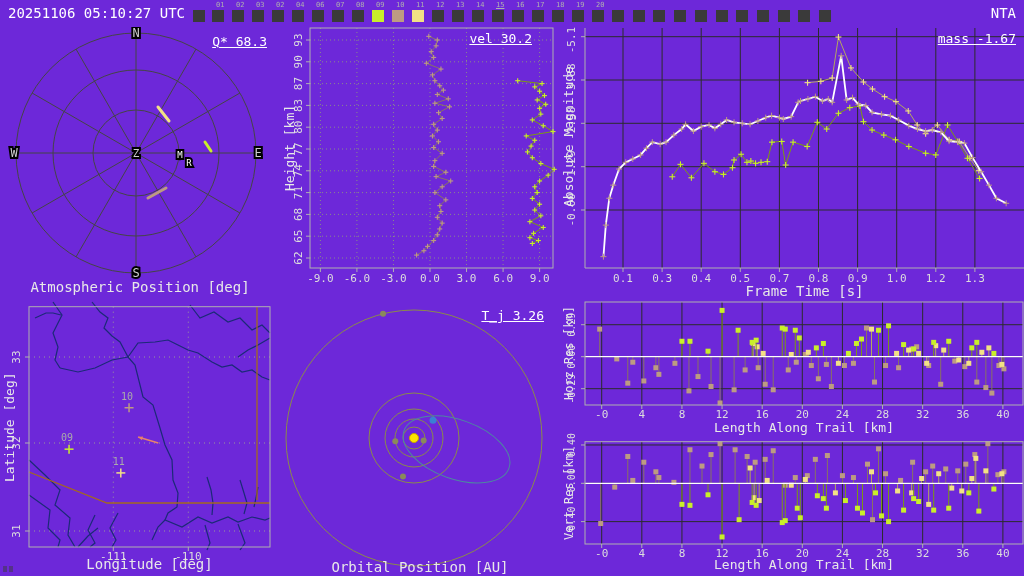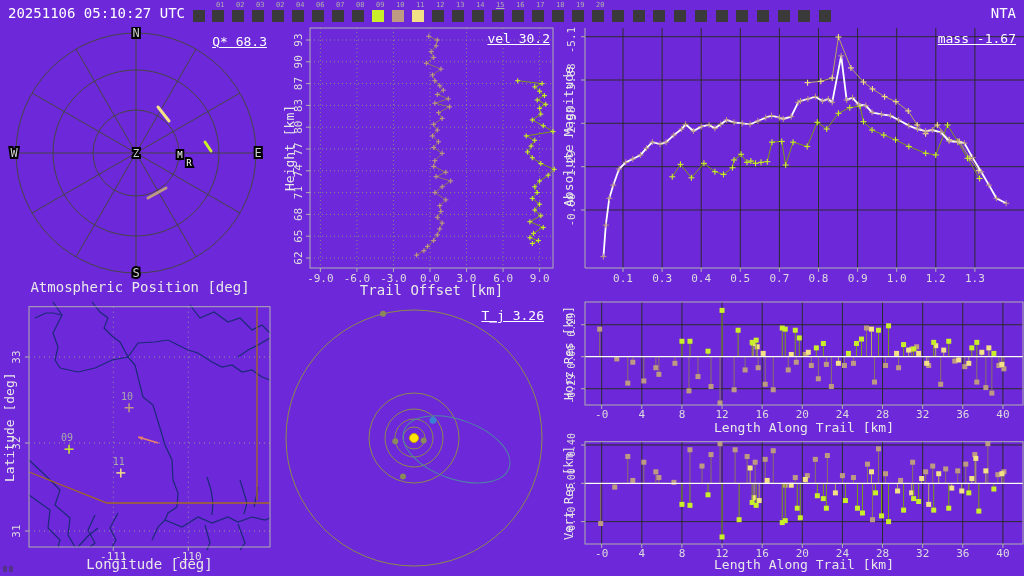--- a/index.html
+++ b/index.html
@@ -336,22 +336,21 @@
           <line x1="251.03" y1="206.2933333333333" x2="256.03" y2="206.2933333333333" stroke="#c9ef2a" stroke-width="1.1"></line>
           <line x1="253.53" y1="203.7933333333333" x2="253.53" y2="208.7933333333333" stroke="#c9ef2a" stroke-width="1.1"></line>
           <line x1="247.37599999999998" y1="210.65333333333336" x2="252.37599999999998" y2="210.65333333333336" stroke="#c9ef2a" stroke-width="1.1"></line>
           <line x1="249.87599999999998" y1="208.15333333333336" x2="249.87599999999998" y2="213.15333333333336" stroke="#c9ef2a" stroke-width="1.1"></line>
           <line x1="255.902" y1="213.55999999999997" x2="260.902" y2="213.55999999999997" stroke="#c9ef2a" stroke-width="1.1"></line>
           <line x1="258.402" y1="211.05999999999997" x2="258.402" y2="216.05999999999997" stroke="#c9ef2a" stroke-width="1.1"></line>
           <line x1="249.812" y1="216.46666666666667" x2="254.812" y2="216.46666666666667" stroke="#c9ef2a" stroke-width="1.1"></line>
           <line x1="252.312" y1="213.96666666666667" x2="252.312" y2="218.96666666666667" stroke="#c9ef2a" stroke-width="1.1"></line>
         </g>
       </svg>
-    <div class="anno" style="right:10px;top:4px">vel 30.2</div>
-    <div class="xlabel" style="left:30px;width:243px;bottom:2px">Trail Offset [km]</div>
+    <div class="anno" style="right:28px;top:4px">vel 30.2</div>
     <div class="ylab" style="left:2px;top:164px">Height [km]</div>
   </section>
 
   <section class="panel" style="left:560px;top:27px;width:464px;height:273px">
     <svg id="svg-mag" width="464" height="273">
         <g>
           <line x1="63" y1="1" x2="63" y2="241" stroke="#2c2c2c" stroke-width="1"></line>
           <line x1="102.1" y1="1" x2="102.1" y2="241" stroke="#2c2c2c" stroke-width="1"></line>
           <line x1="141.2" y1="1" x2="141.2" y2="241" stroke="#2c2c2c" stroke-width="1"></line>
           <line x1="180.3" y1="1" x2="180.3" y2="241" stroke="#2c2c2c" stroke-width="1"></line>
@@ -629,20 +628,21 @@
           <line x1="421.15600000000006" y1="141.7348837209302" x2="421.15600000000006" y2="147.7348837209302" stroke="#bd9b82" stroke-width="1"></line>
           <line x1="425.97600000000006" y1="158.16124031007752" x2="431.97600000000006" y2="158.16124031007752" stroke="#bd9b82" stroke-width="1"></line>
           <line x1="428.97600000000006" y1="155.16124031007752" x2="428.97600000000006" y2="161.16124031007752" stroke="#bd9b82" stroke-width="1"></line>
           <line x1="433.40500000000003" y1="171.25193798449612" x2="439.40500000000003" y2="171.25193798449612" stroke="#bd9b82" stroke-width="1"></line>
           <line x1="436.40500000000003" y1="168.25193798449612" x2="436.40500000000003" y2="174.25193798449612" stroke="#bd9b82" stroke-width="1"></line>
           <line x1="443.17999999999995" y1="176.28682170542635" x2="449.17999999999995" y2="176.28682170542635" stroke="#bd9b82" stroke-width="1"></line>
           <line x1="446.17999999999995" y1="173.28682170542635" x2="446.17999999999995" y2="179.28682170542635" stroke="#bd9b82" stroke-width="1"></line>
         </g>
       </svg>
     <div class="anno" style="right:8px;top:4px">mass -1.67</div>
+    <div class="xlabel" style="left:25px;width:439px;bottom:1px">Frame Time [s]</div>
     <div class="ylab" style="left:1px;top:180px">Absolute Magnitude</div>
   </section>
 
   <section class="panel" style="left:0;top:300px;width:280px;height:276px">
     <svg id="svg-map" width="280" height="276">
         <g>
           <line x1="113.3" y1="6.7" x2="113.3" y2="247" stroke="#999" stroke-width="1" stroke-dasharray="1 4"></line>
           <line x1="188.3" y1="6.7" x2="188.3" y2="247" stroke="#999" stroke-width="1" stroke-dasharray="1 4"></line>
           <line x1="29" y1="57" x2="270" y2="57" stroke="#999" stroke-width="1" stroke-dasharray="1 4"></line>
           <line x1="29" y1="143" x2="270" y2="143" stroke="#999" stroke-width="1" stroke-dasharray="1 4"></line>
@@ -728,20 +728,21 @@
           <circle cx="115.28865269276804" cy="141.29931537567168" r="3" fill="#8a8a5a"></circle>
           <circle cx="153.01519624209843" cy="120.26804263837504" r="3.5" fill="#3b7fd4"></circle>
           <circle cx="122.97450576732004" cy="176.45046783753276" r="3" fill="#8a8a5a"></circle>
           <circle cx="103.03399736324252" cy="13.802147036672451" r="3" fill="#8a8a5a"></circle>
         </g>
         <g>
           <circle cx="134" cy="138" r="4.5" fill="#ffe400" stroke="#c8a400" stroke-width="1"></circle>
         </g>
       </svg>
     <div class="anno" style="right:16px;top:8px">T_j 3.26</div>
+    <div class="xlabel" style="left:0;width:280px;bottom:1px">Orbital Position [AU]</div>
   </section>
 
   <section class="panel" style="left:560px;top:300px;width:464px;height:276px">
     <svg id="svg-res" width="464" height="276">
         <g>
           <line x1="41.7" y1="2" x2="41.7" y2="105" stroke="#2c2c2c" stroke-width="1"></line>
           <line x1="81.82" y1="2" x2="81.82" y2="105" stroke="#2c2c2c" stroke-width="1"></line>
           <line x1="121.94" y1="2" x2="121.94" y2="105" stroke="#2c2c2c" stroke-width="1"></line>
           <line x1="162.06" y1="2" x2="162.06" y2="105" stroke="#2c2c2c" stroke-width="1"></line>
           <line x1="202.18" y1="2" x2="202.18" y2="105" stroke="#2c2c2c" stroke-width="1"></line>

